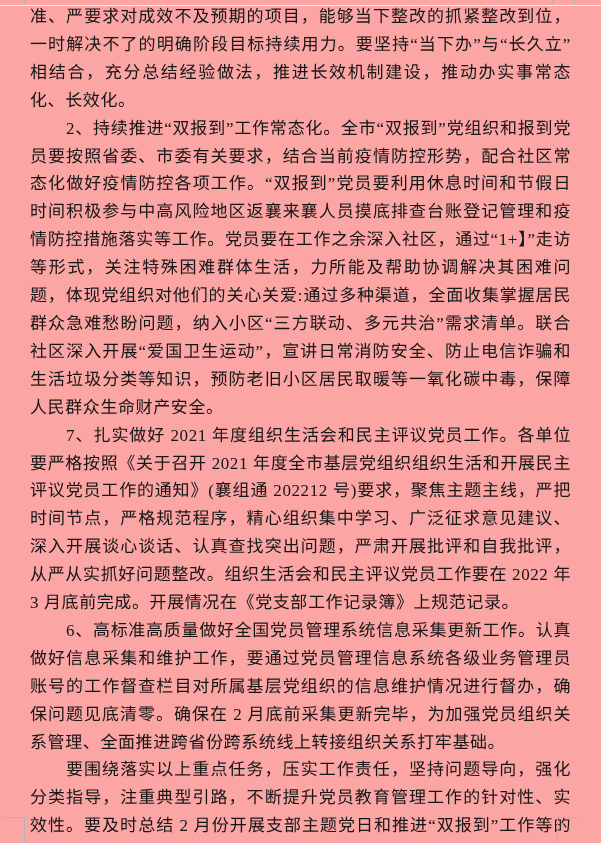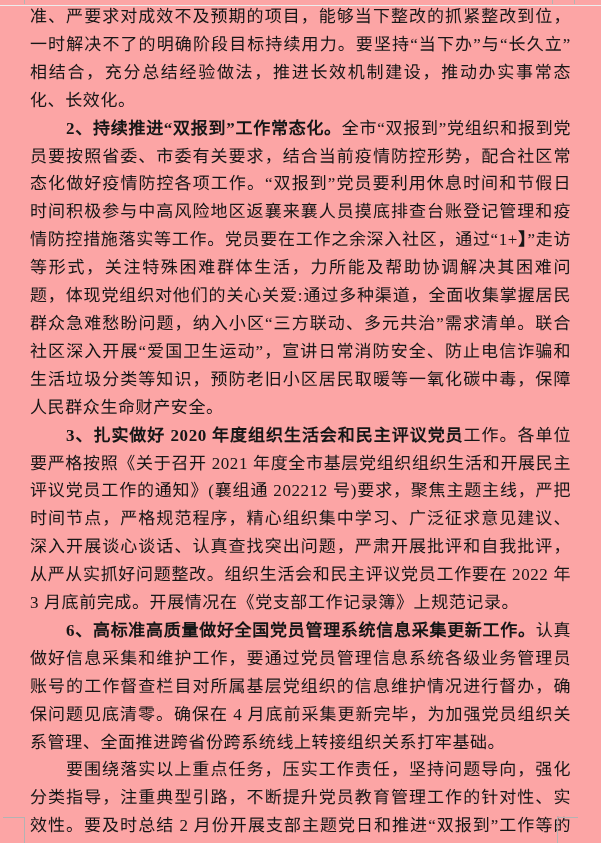--- a/index.html
+++ b/index.html
@@ -62,36 +62,36 @@
     margin: 0;
     font-size: 17px;
     line-height: 27.9px;
     color: #161616;
     text-align: justify;
     text-justify: inter-character;
     letter-spacing: 0.6px;
     word-break: break-all;
   }
   .para.indent { text-indent: 36px; }
-  .run.bold { font-weight: bold; }
+  .run.bold { font-weight: normal; }
 </style>
 </head>
 <body>
 
 <div class="page">
   <div class="top-edge-line"></div>
   <div class="tick left"></div>
   <div class="tick right"></div>
   <div class="tick right2"></div>
 
   <div class="doc">
       <p class="para"><span class="run">准、严要求对成效不及预期的项目，能够当下整改的抓紧整改到位，一时解决不了的明确阶段目标持续用力。要坚持“当下办”与“长久立”相结合，充分总结经验做法，推进长效机制建设，推动办实事常态化、长效化。</span></p>
       <p class="para indent"><span class="run bold">2、持续推进“双报到”工作常态化。</span><span class="run">全市“双报到”党组织和报到党员要按照省委、市委有关要求，结合当前疫情防控形势，配合社区常态化做好疫情防控各项工作。“双报到”党员要利用休息时间和节假日时间积极参与中高风险地区返襄来襄人员摸底排查台账登记管理和疫情防控措施落实等工作。党员要在工作之余深入社区，通过“1+</span><span class="run bold">】</span><span class="run">”走访等形式，关注特殊困难群体生活，力所能及帮助协调解决其困难问题，体现党组织对他们的关心关爱:通过多种渠道，全面收集掌握居民群众急难愁盼问题，纳入小区“三方联动、多元共治”需求清单。联合社区深入开展“爱国卫生运动”，宣讲日常消防安全、防止电信诈骗和生活垃圾分类等知识，预防老旧小区居民取暖等一氧化碳中毒，保障人民群众生命财产安全。</span></p>
-      <p class="para indent"><span class="run bold">3、扎实做好 2020 年度组织生活会和民主评议党员</span><span class="run">工作。各单位要严格按照《关于召开 2021 年度全市基层党组织组织生活和开展民主评议党员工作的通知》(襄组通 202212 号)要求，聚焦主题主线，严把时间节点，严格规范程序，精心组织集中学习、广泛征求意见建议、深入开展谈心谈话、认真查找突出问题，严肃开展批评和自我批评，从严从实抓好问题整改。组织生活会和民主评议党员工作要在 2022 年 3 月底前完成。开展情况在《党支部工作记录簿》上规范记录。</span></p>
-      <p class="para indent"><span class="run bold">6、高标准高质量做好全国党员管理系统信息采集更新工作。</span><span class="run">认真做好信息采集和维护工作，要通过党员管理信息系统各级业务管理员账号的工作督查栏目对所属基层党组织的信息维护情况进行督办，确保问题见底清零。确保在 4 月底前采集更新完毕，为加强党员组织关系管理、全面推进跨省份跨系统线上转接组织关系打牢基础。</span></p>
+      <p class="para indent"><span class="run bold">7、扎实做好 2021 年度组织生活会和民主评议党员</span><span class="run">工作。各单位要严格按照《关于召开 2021 年度全市基层党组织组织生活和开展民主评议党员工作的通知》(襄组通 202212 号)要求，聚焦主题主线，严把时间节点，严格规范程序，精心组织集中学习、广泛征求意见建议、深入开展谈心谈话、认真查找突出问题，严肃开展批评和自我批评，从严从实抓好问题整改。组织生活会和民主评议党员工作要在 2022 年 3 月底前完成。开展情况在《党支部工作记录簿》上规范记录。</span></p>
+      <p class="para indent"><span class="run bold">6、高标准高质量做好全国党员管理系统信息采集更新工作。</span><span class="run">认真做好信息采集和维护工作，要通过党员管理信息系统各级业务管理员账号的工作督查栏目对所属基层党组织的信息维护情况进行督办，确保问题见底清零。确保在 2 月底前采集更新完毕，为加强党员组织关系管理、全面推进跨省份跨系统线上转接组织关系打牢基础。</span></p>
       <p class="para indent"><span class="run">要围绕落实以上重点任务，压实工作责任，坚持问题导向，强化分类指导，注重典型引路，不断提升党员教育管理工作的针对性、实效性。要及时总结 2 月份开展支部主题党日和推进“双报到”工作等的好经验、好做法，采取多种形式，加大宣传推介力度。</span></p>
     </div>
 
   <div class="corner-h bl"></div>
   <div class="corner-v bl"></div>
   <div class="corner-h br"></div>
   <div class="corner-v br"></div>
 </div>
 
 </body></html>

